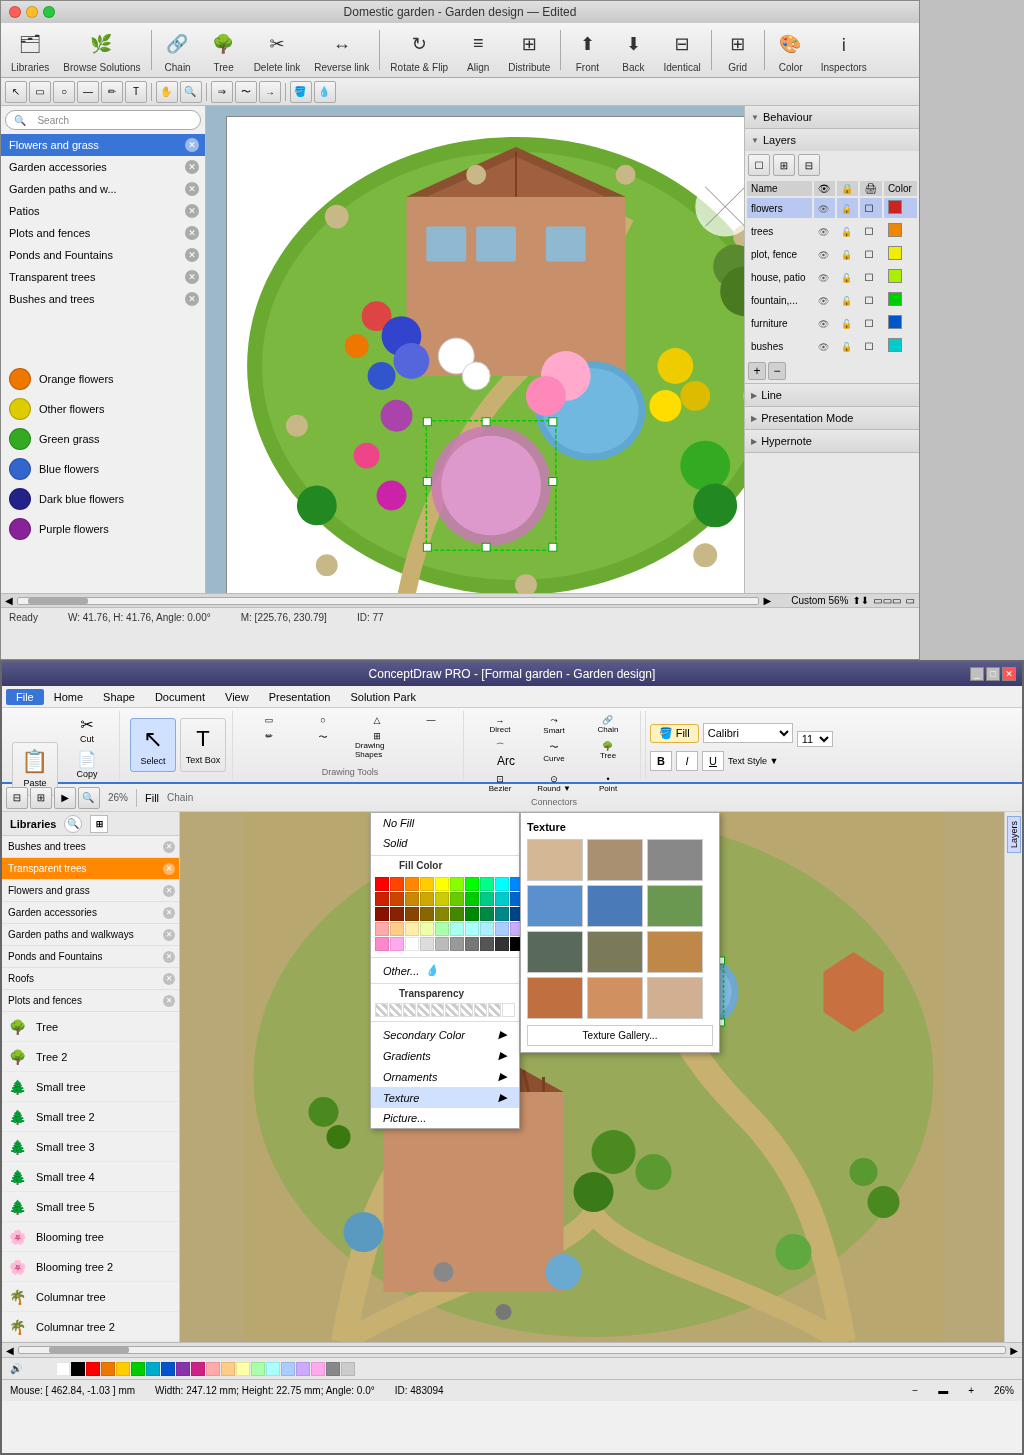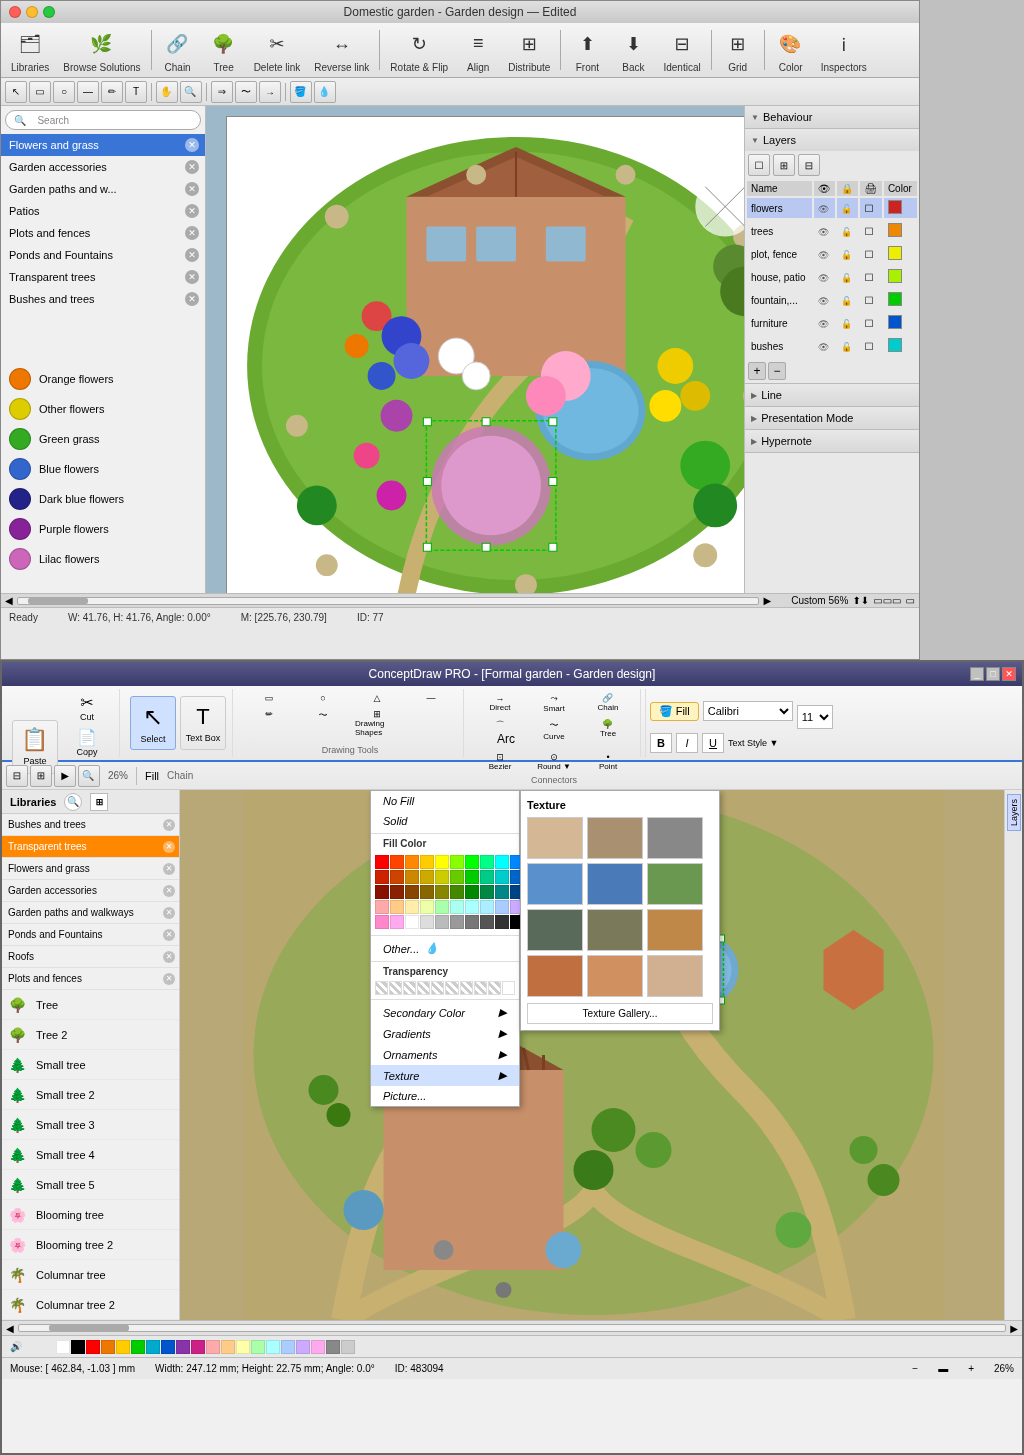--- a/index.html
+++ b/index.html
@@ -399,21 +399,21 @@
       font-size: 11px;
       cursor: pointer;
     }
     .font-select {
       width: 90px; height: 20px;
       border: 1px solid #bbb;
       font-size: 11px;
       background: white;
     }
     .size-select {
-      width: 36px; height: 24px;
+      width: 36px; height: 16px;
       border: 1px solid #bbb;
       font-size: 11px;
       background: white;
       margin-top: 12px;
     }
     .fmt-btn {
       width: 22px; height: 20px;
       border: 1px solid #bbb;
       background: white;
       font-size: 11px;
@@ -524,21 +524,21 @@
     .fill-dd-item {
       padding: 4px 12px;
       cursor: pointer;
       display: flex;
       align-items: center;
       gap: 6px;
       font-style: italic;
     }
     .fill-dd-item.active { background: #d0e0ff; }
     .fill-dd-sep { height: 1px; background: #ddd; margin: 2px 0; }
-    .fill-dd-label { padding: 2px 12px; font-weight: bold; color: #333; font-size: 10px; }
+    .fill-dd-label { padding: 2px 28px; font-weight: bold; color: #333; font-size: 10px; }
 
     
     .color-palette {
       padding: 4px;
       display: grid;
       grid-template-columns: repeat(10, 14px);
       gap: 1px;
     }
     .palette-cell {
       width: 14px; height: 14px;
@@ -791,24 +791,20 @@
           <div class="shape-circle" style="background:#3366cc;"></div>
           <span>Blue flowers</span>
         </div>
         <div class="shape-item">
           <div class="shape-circle" style="background:#222288;"></div>
           <span>Dark blue flowers</span>
         </div>
         <div class="shape-item">
           <div class="shape-circle" style="background:#882299;"></div>
           <span>Purple flowers</span>
-        </div>
-        <div class="shape-item">
-          <div class="shape-circle" style="background:#cc66bb;"></div>
-          <span>Lilac flowers</span>
         </div>
 
       </div>
     </div>
 
     <div class="canvas-area">
       <div class="garden-canvas">
         <svg class="garden-design" viewBox="0 0 580 490">
 
           <ellipse cx="290" cy="250" rx="270" ry="230" fill="#6aaa30"></ellipse>
@@ -1013,20 +1009,29 @@
 <div class="bottom-window">
   <div class="bottom-titlebar">
     <span>ConceptDraw PRO - [Formal garden - Garden design]</span>
     <div class="bottom-win-controls">
       <div class="bwc-btn">_</div>
       <div class="bwc-btn">□</div>
       <div class="bwc-btn" style="background:#ff5555;color:white;">✕</div>
     </div>
   </div>
 
+  <div class="menu-bar">
+    <div class="menu-item active">File</div>
+    <div class="menu-item">Home</div>
+    <div class="menu-item">Shape</div>
+    <div class="menu-item">Document</div>
+    <div class="menu-item">View</div>
+    <div class="menu-item">Presentation</div>
+    <div class="menu-item">Solution Park</div>
+  </div>
 
   <div class="ribbon">
 
     <div class="ribbon-group">
       <div class="ribbon-buttons">
         <div class="ribbon-btn-large">
           <span class="r-icon">📋</span>
           <span>Paste</span>
         </div>
         <div style="display:flex;flex-direction:column;gap:2px;">

